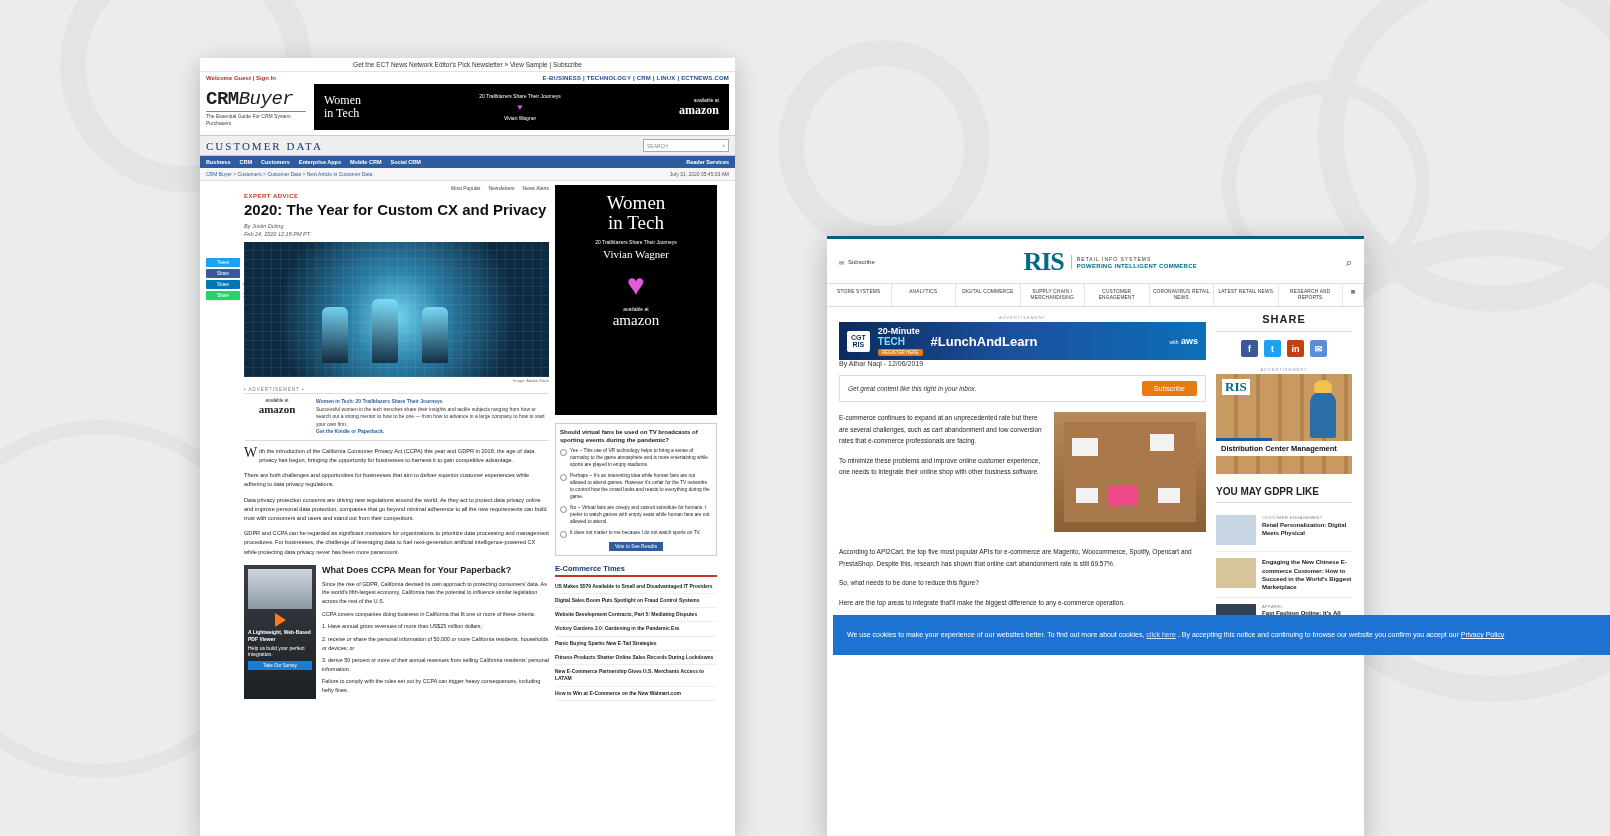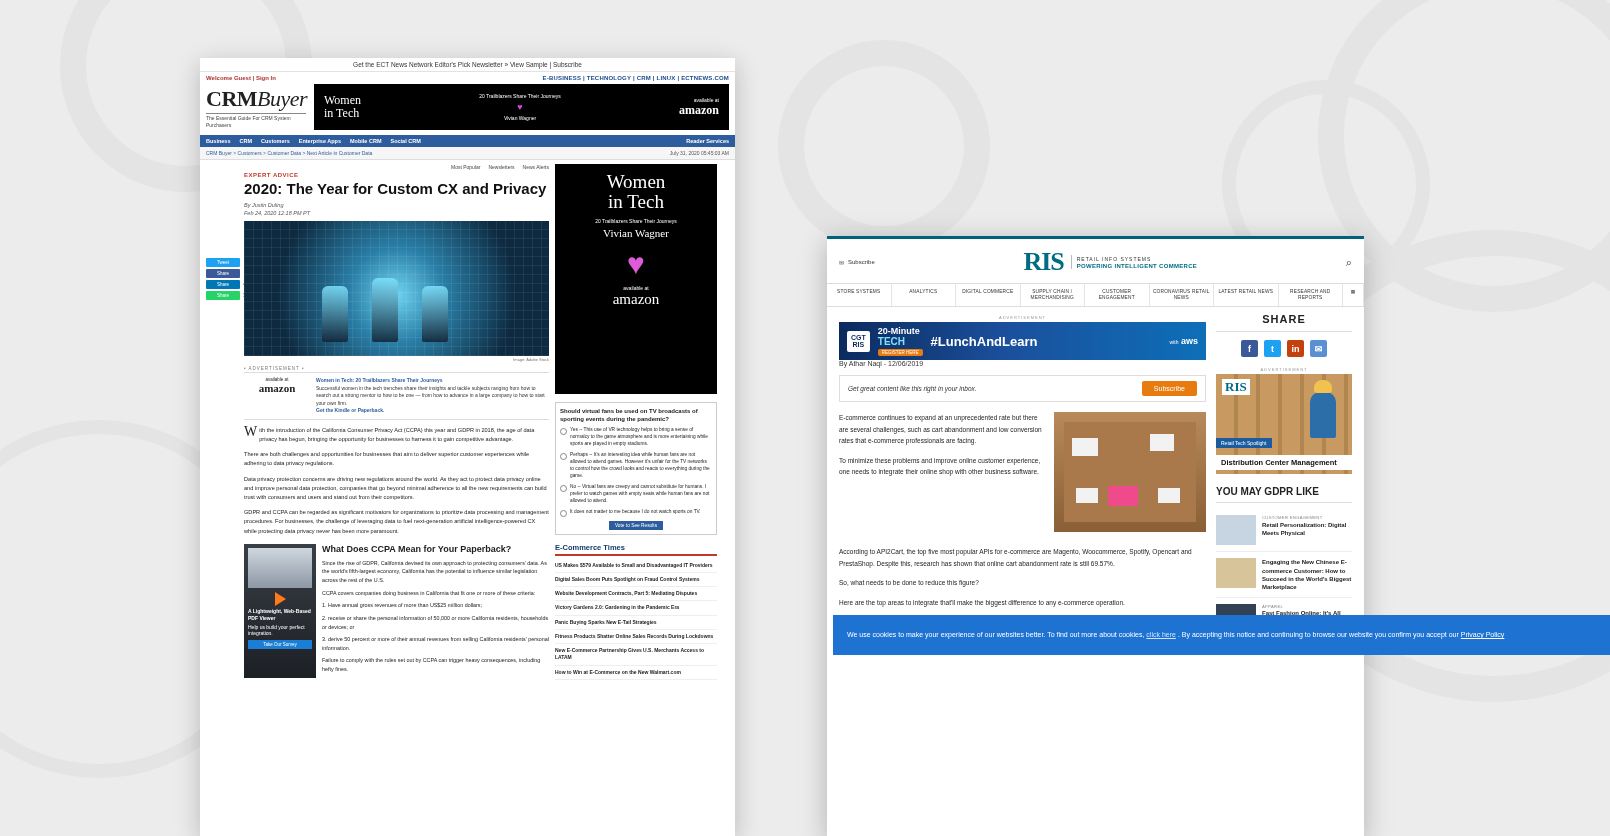--- a/index.html
+++ b/index.html
@@ -27,21 +27,21 @@
     background:#ffffff;box-shadow:0 6px 24px rgba(0,0,0,.22);
     overflow:hidden;font-size:7px;color:#222;
   }
   .ect-bar{height:13px;background:#fff;border-bottom:1px solid #e2e2e2;
     display:flex;align-items:center;justify-content:center;font-size:6.5px;color:#333;}
   .w1-top{display:flex;justify-content:space-between;padding:3px 6px 1px;font-size:6px;}
   .w1-top .left{color:#b03030;font-weight:bold;}
   .w1-top .right{color:#1a4b8c;font-weight:bold;letter-spacing:.2px;}
   .w1-head{display:flex;align-items:center;gap:8px;padding:2px 6px 5px;}
   .logo-crm{width:100px;}
-  .logo-crm .l1{font-family:Liberation Serif, serif;font-size:22px;font-weight:bold;letter-spacing:-.5px;}
+  .logo-crm .l1{font-family:Liberation Mono, monospace;font-size:19px;font-weight:bold;letter-spacing:-.5px;}
   .logo-crm .l1 i{font-style:italic;font-weight:normal;}
   .logo-crm .l2{font-size:5px;color:#444;border-top:1px solid #888;margin-top:1px;padding-top:1px;line-height:1.25;}
   .ad-banner{flex:1;height:46px;background:#000;color:#fff;display:flex;align-items:center;
     justify-content:space-between;padding:0 10px;box-sizing:border-box;}
   .ad-banner .wit{font-family:"Liberation Serif",serif;font-size:12px;line-height:1.05;}
   .ad-banner .mid{font-size:5px;text-align:center;line-height:1.6;}
   .ad-banner .mid .heart{color:#d14bd1;font-size:9px;}
   .ad-banner .amz{text-align:right;font-size:5px;}
   .ad-banner .amz b{display:block;font-size:12px;font-family:"Liberation Serif",serif;}
   .section-bar{background:#efefef;border-top:1px solid #ccc;border-bottom:1px solid #ccc;
@@ -160,21 +160,21 @@
   .share-icons .si{width:17px;height:17px;border-radius:2px;display:flex;align-items:center;justify-content:center;
     color:#fff;font-size:9px;font-weight:bold;}
   .si-fb{background:#3b5998;} .si-tw{background:#1da1f2;} .si-li{background:#c2410c;} .si-ml{background:#5b8fd4;}
   .ris-ad2{height:100px;background:#2f6ea5;position:relative;overflow:hidden;color:#fff;}
   .ris-ad2 .boxes{position:absolute;inset:0;background:
      repeating-linear-gradient(90deg,#c89a62 0 18px,#b2874f 18px 22px);}
   .ris-ad2 .logo{position:absolute;left:6px;top:5px;font-family:"Liberation Serif",serif;font-weight:bold;font-size:13px;color:#006c84;background:#fff;padding:0 3px;}
   .ris-ad2 .worker{position:absolute;right:16px;top:18px;width:26px;height:46px;background:#2b6ea8;border-radius:10px 10px 2px 2px;}
   .ris-ad2 .worker:before{content:"";position:absolute;left:4px;top:-12px;width:18px;height:13px;background:#f2c14e;border-radius:8px 8px 3px 3px;}
   .ris-ad2 .cap{position:absolute;left:0;bottom:26px;background:#1b5c9e;font-size:5px;padding:2px 5px;}
-  .ris-ad2 .title2{position:absolute;left:0;right:0;bottom:4px;background:#fff;color:#111;font-size:7.5px;font-weight:bold;padding:3px 5px;line-height:1.3;}
+  .ris-ad2 .title2{position:absolute;left:0;right:0;bottom:18px;background:#fff;color:#111;font-size:7.5px;font-weight:bold;padding:3px 5px;line-height:1.3;}
   .yal-title{font-size:10px;font-weight:bold;margin:12px 0 6px;border-bottom:1px solid #ddd;padding-bottom:5px;}
   .yal{display:flex;gap:6px;padding:6px 0;border-bottom:1px solid #eee;}
   .yal .thumb{width:40px;height:30px;flex:none;background:#c7d4e2;}
   .yal .t1{font-size:4.2px;color:#888;letter-spacing:.3px;line-height:1.3;}
   .yal .t2{font-size:6px;font-weight:bold;line-height:1.35;color:#222;}
   
   .cookie{
     position:absolute;left:833px;top:615px;width:1265px;height:40px;background:#1d72d2;color:#fff;
     display:flex;align-items:center;justify-content:space-between;padding:0 14px;box-sizing:border-box;
     font-size:7px;line-height:1.6;
@@ -222,20 +222,27 @@
         <div class="heart">♥</div>
         <div>Vivian Wagner</div>
       </div>
       <div class="amz">
         <span>available at</span>
         <b>amazon</b>
       </div>
     </div>
   </div>
 
+  <div class="section-bar">
+    <div class="title">CUSTOMER DATA</div>
+    <div class="searchbox">
+      <span>SEARCH</span>
+      <span class="mag">⌕</span>
+    </div>
+  </div>
 
   <div class="navbar">
     <span>Business</span>
     <span>CRM</span>
     <span>Customers</span>
     <span>Enterprise Apps</span>
     <span>Mobile CRM</span>
     <span>Social CRM</span>
     <span class="spacer"></span>
     <span>Reader Services</span>

